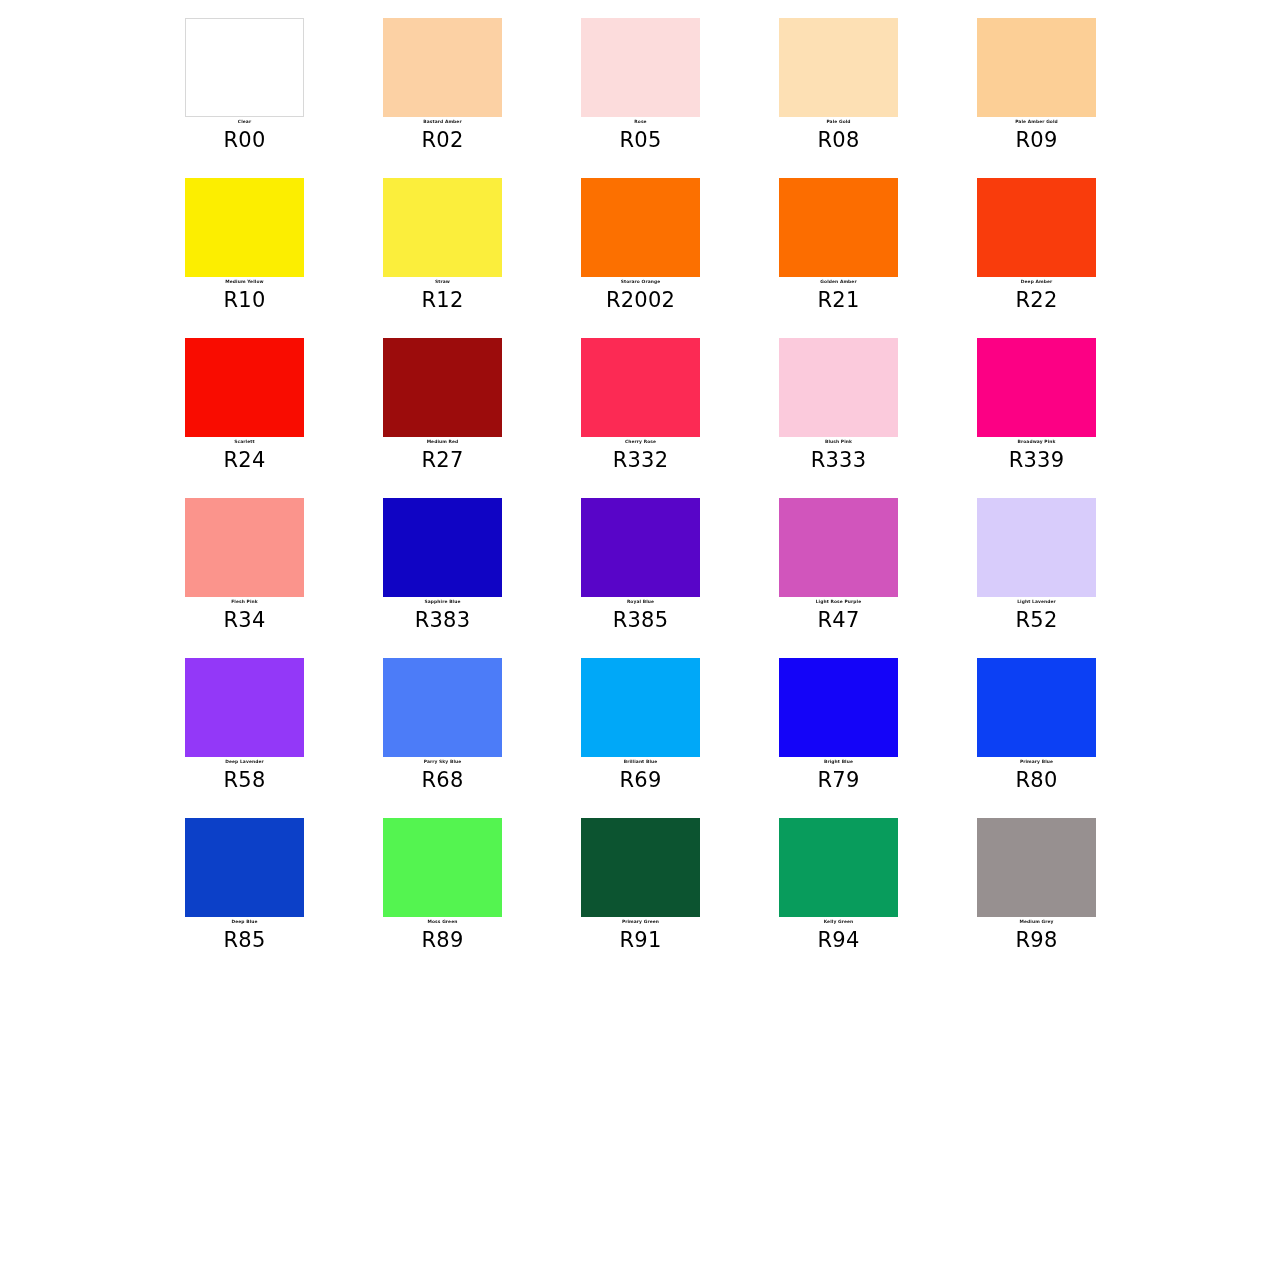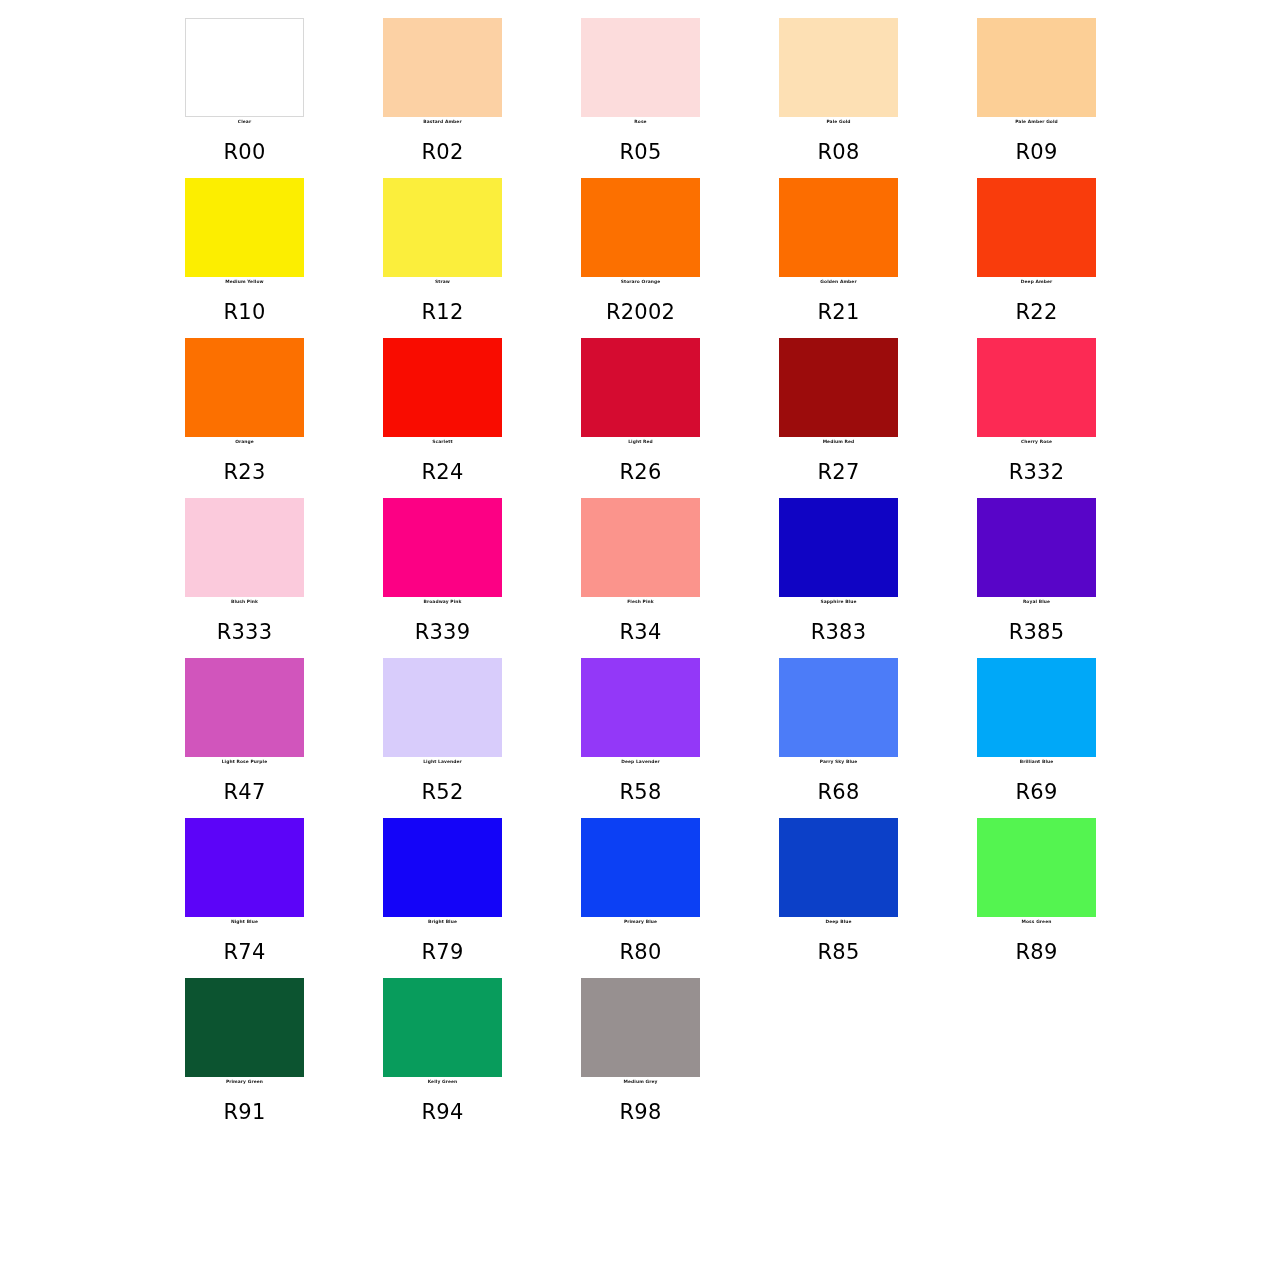--- a/index.html
+++ b/index.html
@@ -56,21 +56,21 @@
     font-size: 4.4px;
     font-weight: bold;
     color: #1a1a1a;
     letter-spacing: 0.1px;
     line-height: 6px;
     white-space: nowrap;
     overflow: visible;
   }
   .chip-code {
     position: absolute;
-    top: 122px;
+    top: 110px;
     left: 0;
     width: 119px;
     text-align: center;
     font-size: 21px;
     color: #000000;
     letter-spacing: 0.2px;
     line-height: 24px;
     white-space: nowrap;
   }
 </style>
@@ -123,35 +123,25 @@
         <div class="chip" style="background: rgb(252, 109, 0);"></div>
         <div class="chip-name">Golden Amber</div>
         <div class="chip-code">R21</div>
       </div>
       <div class="cell">
         <div class="chip" style="background: rgb(249, 60, 12);"></div>
         <div class="chip-name">Deep Amber</div>
         <div class="chip-code">R22</div>
       </div>
       <div class="cell">
-        <div class="chip" style="background: rgb(252, 112, 0);"></div>
-        <div class="chip-name">Orange</div>
-        <div class="chip-code">R23</div>
-      </div>
-      <div class="cell">
         <div class="chip" style="background: rgb(249, 12, 0);"></div>
         <div class="chip-name">Scarlett</div>
         <div class="chip-code">R24</div>
       </div>
       <div class="cell">
-        <div class="chip" style="background: rgb(213, 11, 48);"></div>
-        <div class="chip-name">Light Red</div>
-        <div class="chip-code">R26</div>
-      </div>
-      <div class="cell">
         <div class="chip" style="background: rgb(156, 12, 12);"></div>
         <div class="chip-name">Medium Red</div>
         <div class="chip-code">R27</div>
       </div>
       <div class="cell">
         <div class="chip" style="background: rgb(252, 42, 84);"></div>
         <div class="chip-name">Cherry Rose</div>
         <div class="chip-code">R332</div>
       </div>
       <div class="cell">
@@ -196,25 +186,20 @@
       </div>
       <div class="cell">
         <div class="chip" style="background: rgb(76, 124, 248);"></div>
         <div class="chip-name">Parry Sky Blue</div>
         <div class="chip-code">R68</div>
       </div>
       <div class="cell">
         <div class="chip" style="background: rgb(0, 168, 248);"></div>
         <div class="chip-name">Brilliant Blue</div>
         <div class="chip-code">R69</div>
-      </div>
-      <div class="cell">
-        <div class="chip" style="background: rgb(92, 4, 248);"></div>
-        <div class="chip-name">Night Blue</div>
-        <div class="chip-code">R74</div>
       </div>
       <div class="cell">
         <div class="chip" style="background: rgb(20, 4, 248);"></div>
         <div class="chip-name">Bright Blue</div>
         <div class="chip-code">R79</div>
       </div>
       <div class="cell">
         <div class="chip" style="background: rgb(12, 64, 244);"></div>
         <div class="chip-name">Primary Blue</div>
         <div class="chip-code">R80</div>

